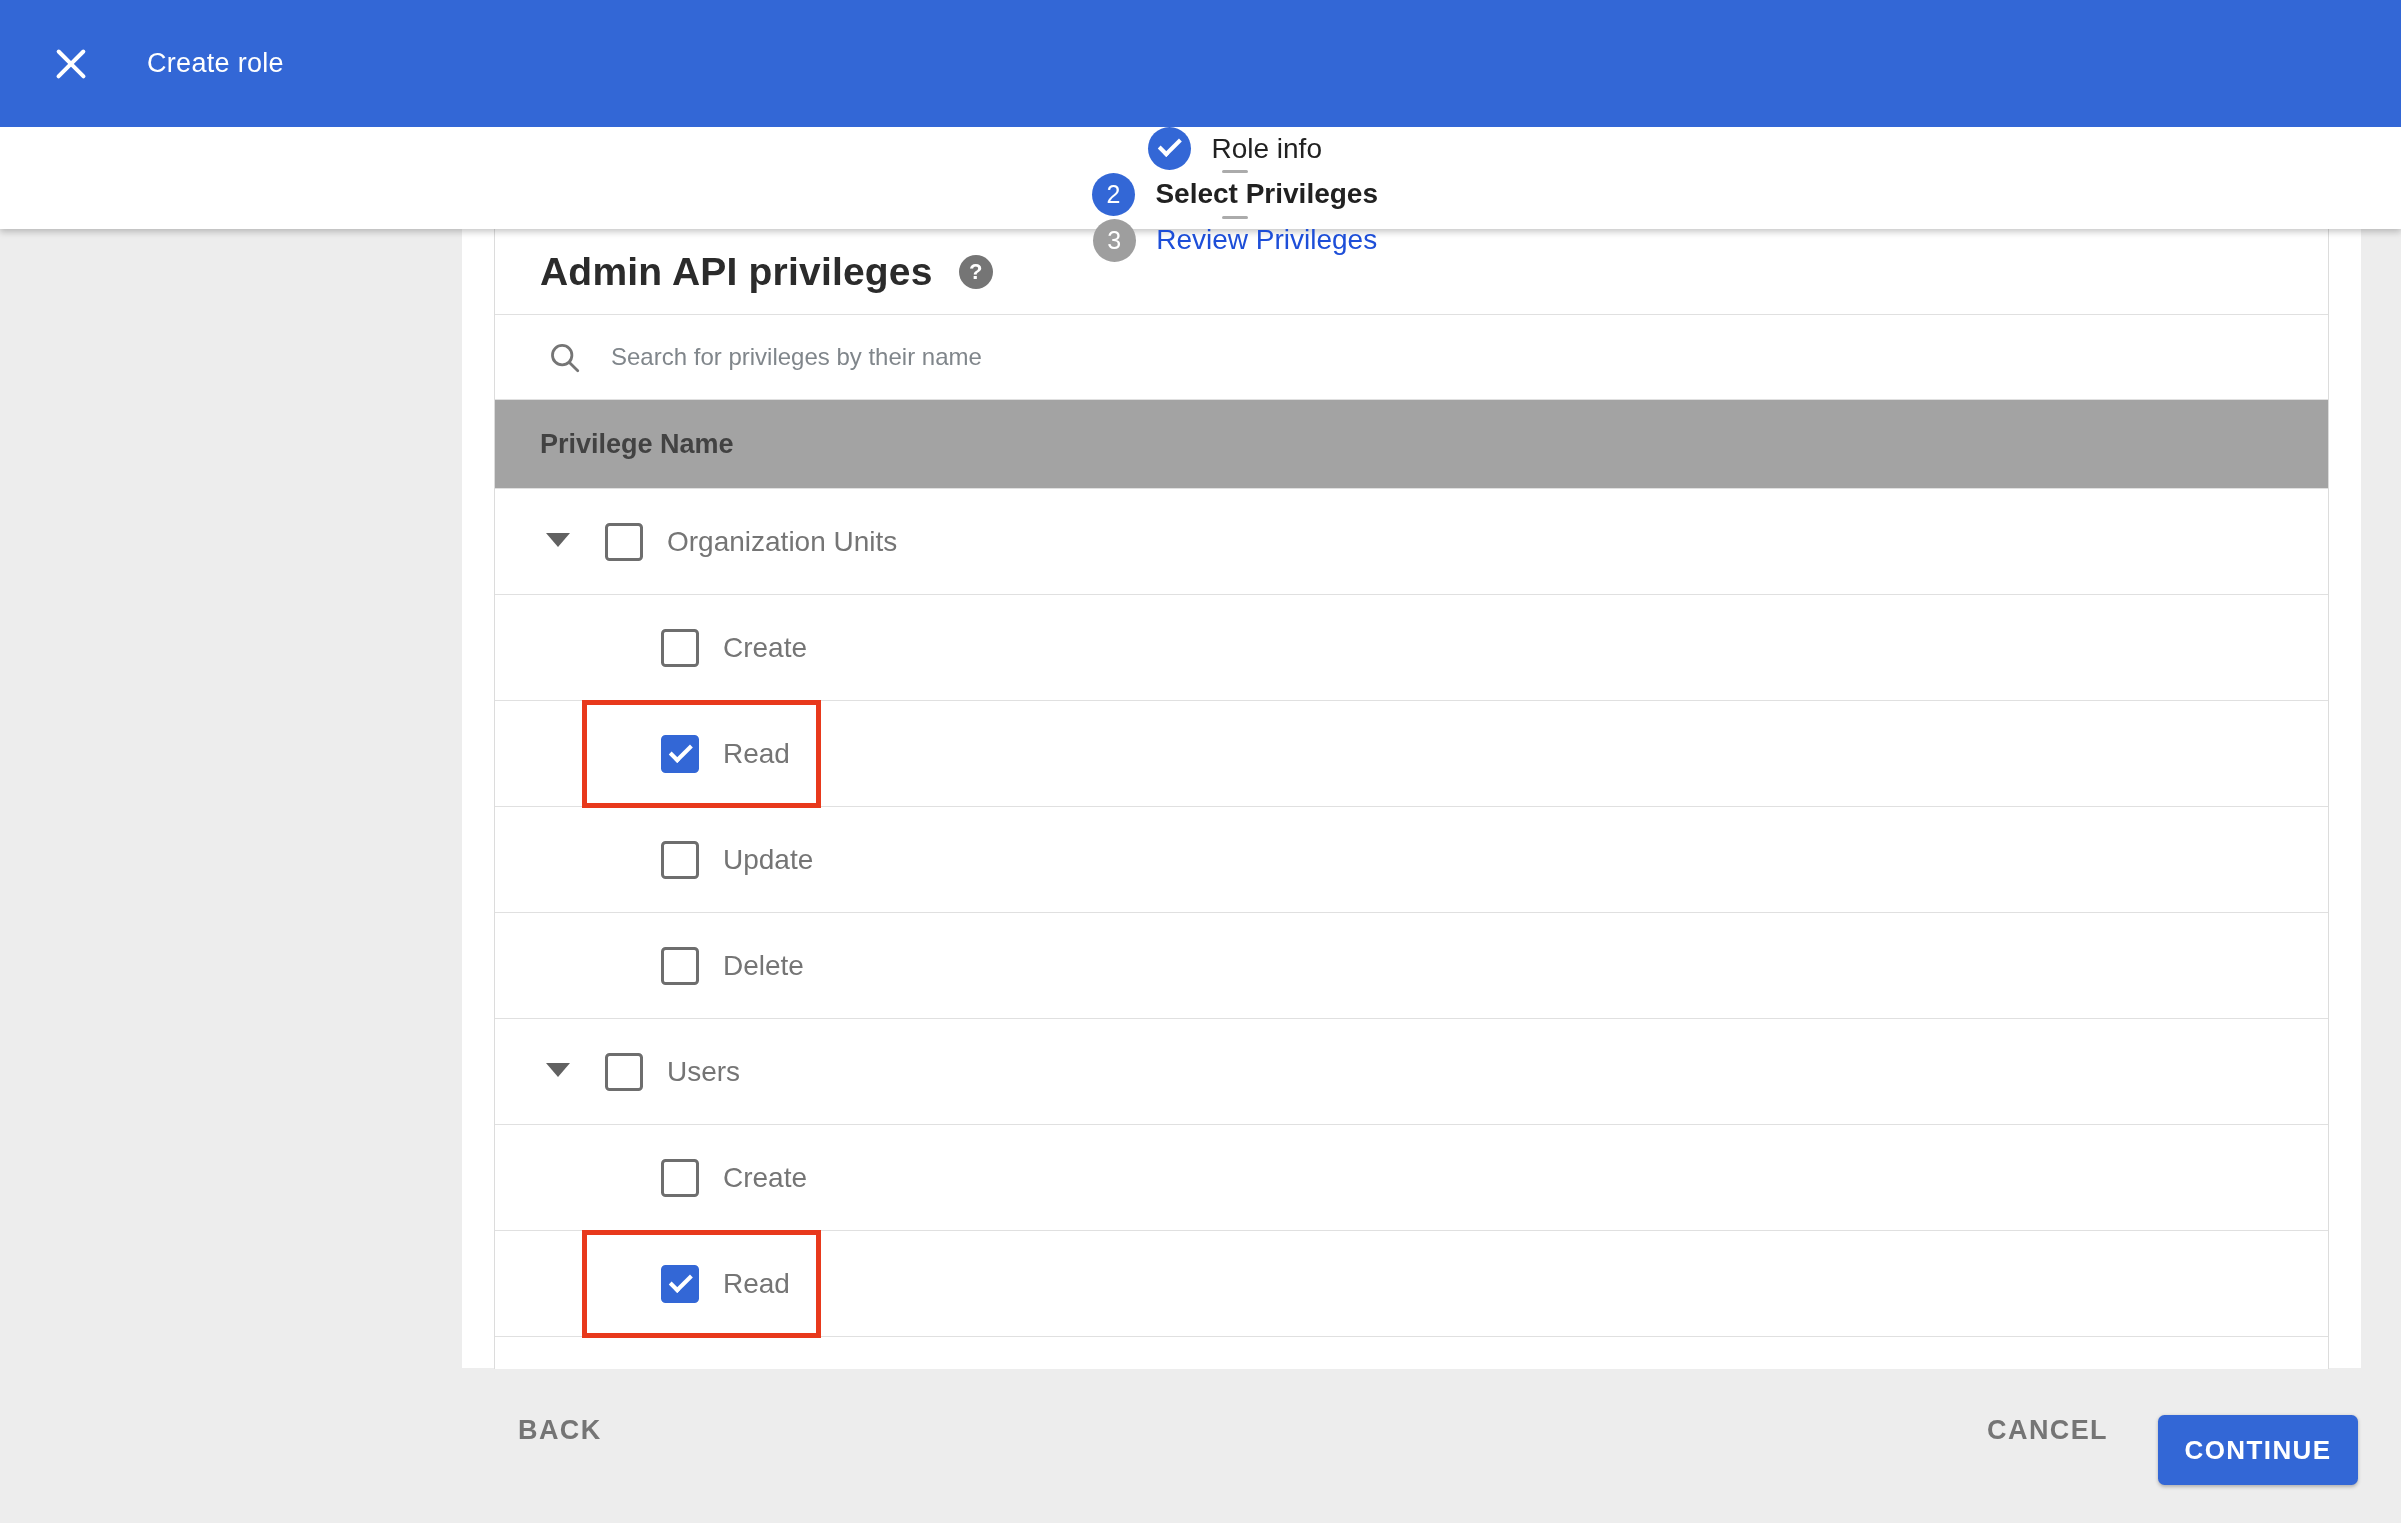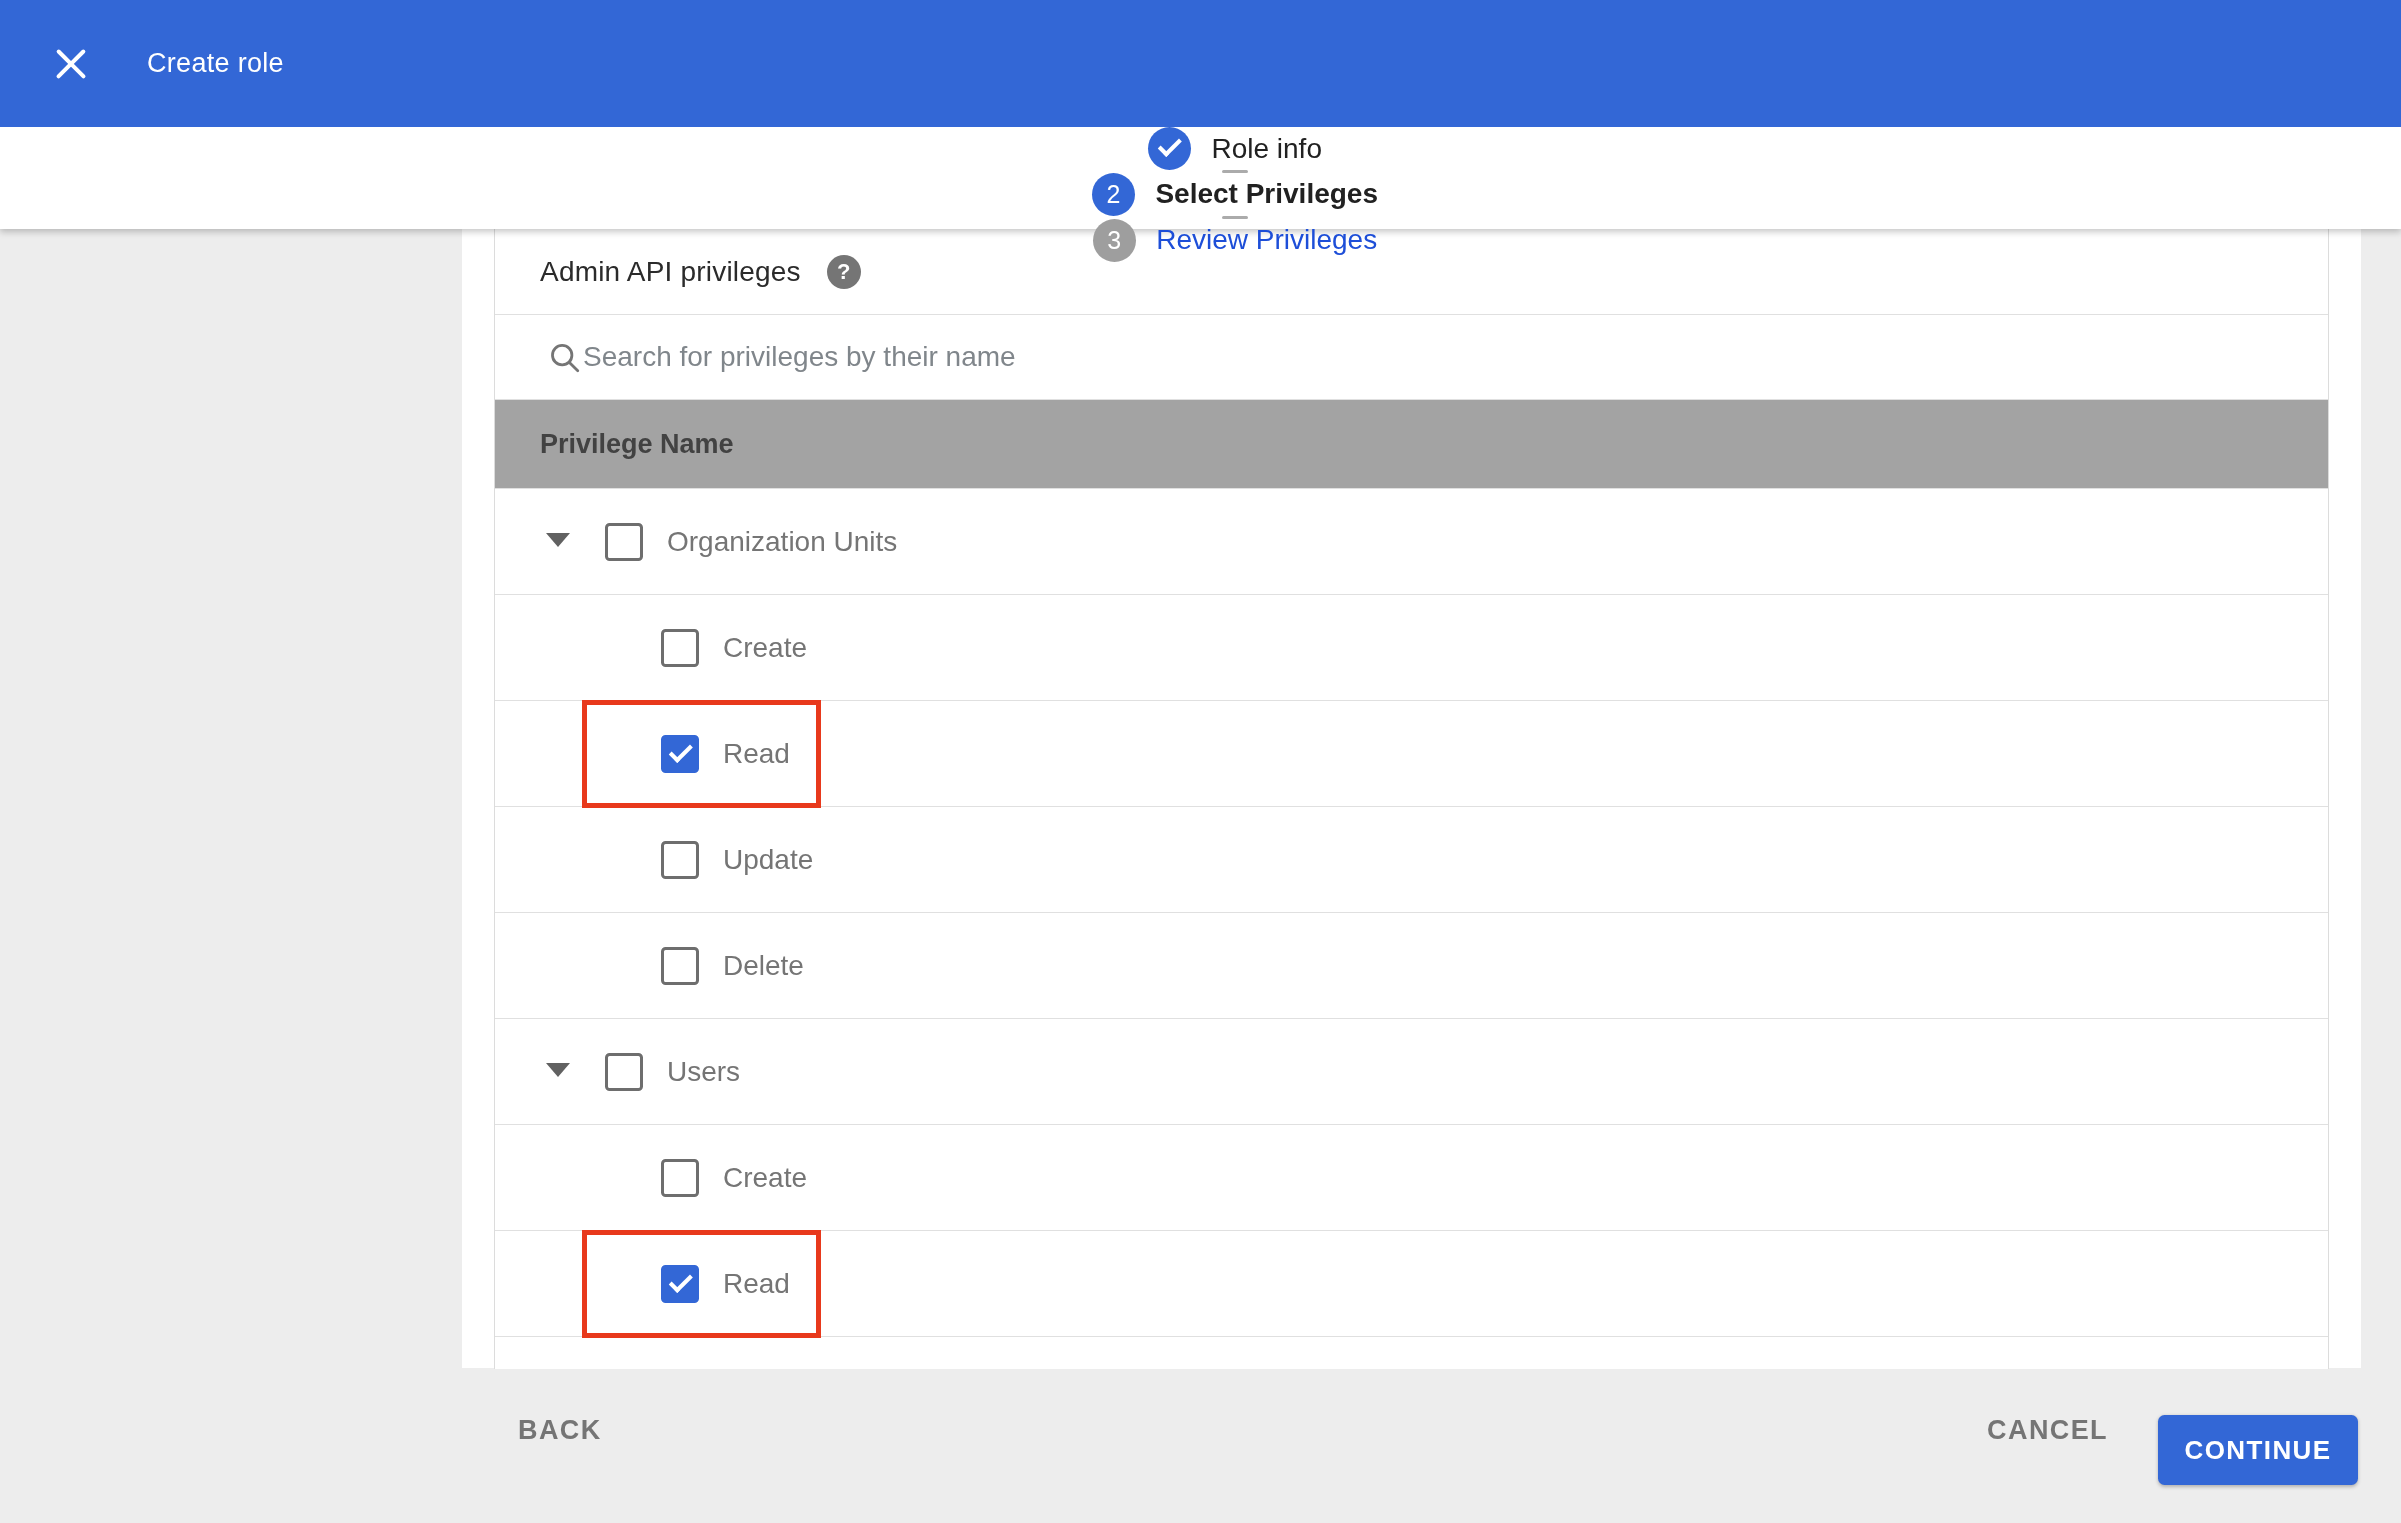--- a/index.html
+++ b/index.html
@@ -58,34 +58,34 @@
   }
   .priv-table {
     position:absolute; left:32px; top:0; width:1835px;
     border-left:0.9px solid #dcdcdc; border-right:0.9px solid #dcdcdc; background:#fff;
   }
 
   .heading-row {
     height:86px; display:flex; align-items:center; padding-left:45px;
     border-bottom:0.9px solid #e0e0e0;
   }
-  .panel-heading { font-size:28px; font-weight:400; color:#2b2b2b; letter-spacing:0.2px; }
+  .panel-heading { font-size:39px; font-weight:700; color:#2b2b2b; letter-spacing:0.2px; }
   .help-icon {
     width:34px; height:34px; border-radius:50%; background:#757575; color:#fff;
     font-size:22px; font-weight:700; display:flex; align-items:center; justify-content:center;
     margin-left:26px; cursor:pointer;
   }
 
   .search-row {
     height:85px; display:flex; align-items:center; padding-left:51px;
     border-bottom:0.9px solid #e0e0e0;
   }
   .search-icon { flex:0 0 auto; }
   .search-input {
-    border:none; outline:none; flex:1; font-size:28px; color:#b91c1c;
+    border:none; outline:none; flex:1; margin-left:28px; font-size:24px; color:#b91c1c;
     font-family:inherit; background:transparent; height:56px;
   }
   .search-input::placeholder { color:#80868b; opacity:1; }
 
   .table-header {
     height:89px; background:#a3a3a3; display:flex; align-items:center; padding-left:45px;
     border-bottom:0.9px solid #e0e0e0;
   }
   .table-header-label { font-size:27px; font-weight:700; color:#424242; }
 

